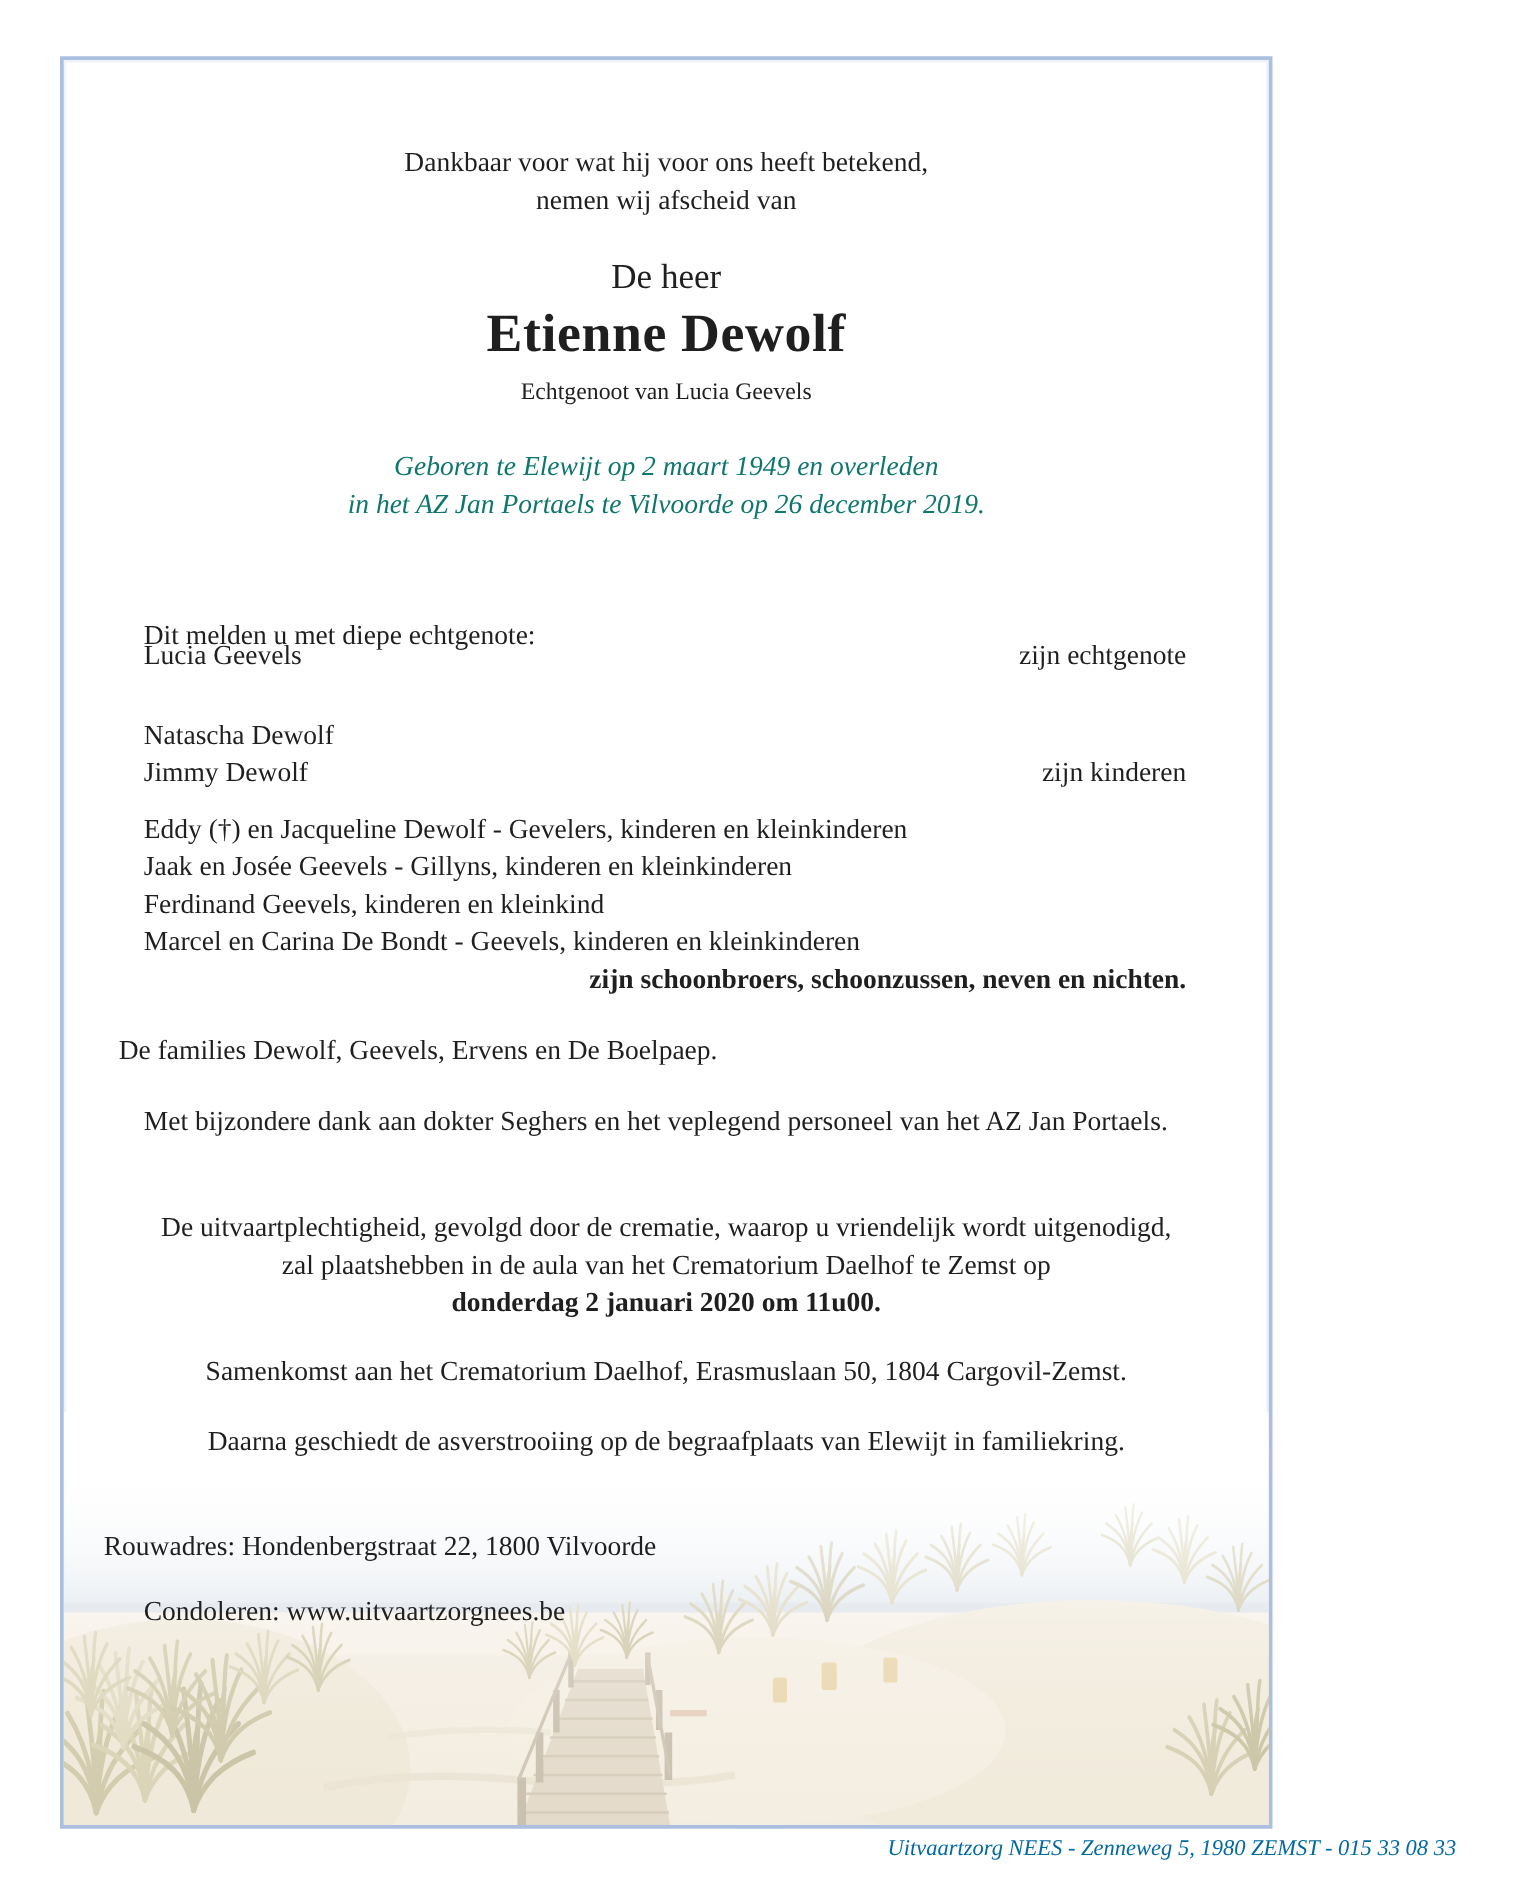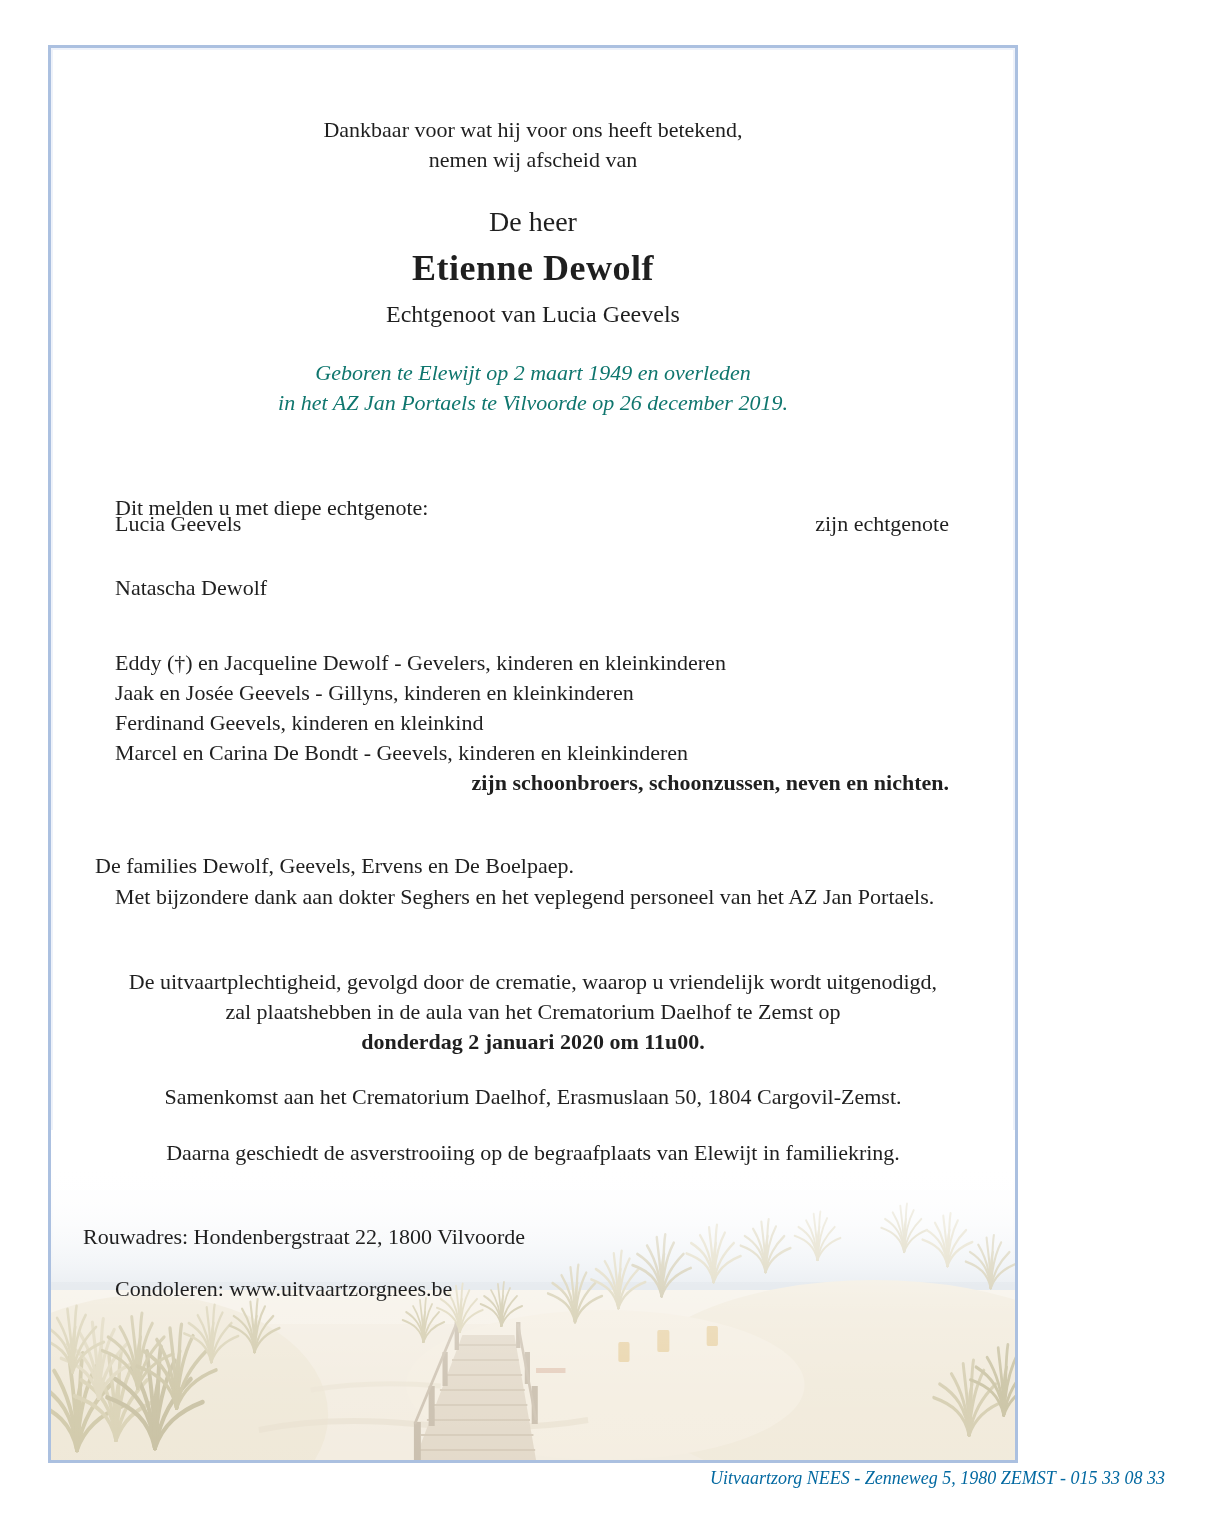--- a/index.html
+++ b/index.html
@@ -15,22 +15,22 @@
     box-shadow: inset 0 0 0 2px #eef2fa;
     background:#ffffff;
     overflow:hidden;
   }
   .tblock { position:absolute; left:0; right:0; z-index:2; }
   .txt { font-size:22px; line-height:30px; }
   .center { text-align:center; }
   .pad { padding-left:64px; padding-right:66px; }
   .italic { font-style:italic; color:#0f766e; }
   .salutation { font-size:28px; line-height:34px; }
-  .deceased-name { font-size:36px; line-height:46px; font-weight:bold; letter-spacing:0.5px; }
-  .relation { font-size:24px; line-height:30px; }
+  .deceased-name { font-size:43px; line-height:46px; font-weight:bold; letter-spacing:0.5px; }
+  .relation { font-size:19px; line-height:30px; }
   .row-split { display:flex; justify-content:space-between; }
   .right-align { text-align:right; }
   .bold { font-weight:bold; }
   .footer-line {
     position:absolute; top:1468px; right:49px; z-index:3;
     font-size:18px; font-style:italic; color:#0369a1;
   }
   
   .beach { position:absolute; left:0; right:0; bottom:0; height:330px; z-index:0; }
   .beach svg { width:100%; height:100%; display:block; }
@@ -160,30 +160,34 @@
   </div>
 
   <div class="tblock pad txt" style="top:445px;">Dit melden u met diepe echtgenote:</div>
 
   <div class="tblock pad txt row-split" style="top:461px;">
     <span>Lucia Geevels</span>
     <span>zijn echtgenote</span>
   </div>
 
   <div class="tblock pad txt" style="top:525px;">Natascha Dewolf</div>
+  <div class="tblock pad txt row-split" style="top:555px;">
+    <span>Jimmy Dewolf</span>
+    <span>zijn kinderen</span>
+  </div>
 
   <div class="tblock pad txt" style="top:600px;">
     <div>Eddy (†) en Jacqueline Dewolf - Gevelers, kinderen en kleinkinderen</div>
     <div>Jaak en Josée Geevels - Gillyns, kinderen en kleinkinderen</div>
     <div>Ferdinand Geevels, kinderen en kleinkind</div>
     <div>Marcel en Carina De Bondt - Geevels, kinderen en kleinkinderen</div>
   </div>
   <div class="tblock pad txt right-align" style="top:720px;font-weight:bold;">zijn schoonbroers, schoonzussen, neven en nichten.</div>
 
-  <div class="tblock pad txt" style="top:803px;padding-left:44px;">De families Dewolf, Geevels, Ervens en De Boelpaep.</div>
+  <div class="tblock pad txt" style="top:777px;padding-left:44px;">De families Dewolf, Geevels, Ervens en De Boelpaep.</div>
 
   <div class="tblock pad txt" style="top:834px;">Met bijzondere dank aan dokter Seghers en het veplegend personeel van het AZ Jan Portaels.</div>
 
   <div class="tblock center txt" style="top:919px;">
     <div>De uitvaartplechtigheid, gevolgd door de crematie, waarop u vriendelijk wordt uitgenodigd,</div>
     <div>zal plaatshebben in de aula van het Crematorium Daelhof te Zemst op</div>
     <div class="bold">donderdag 2 januari 2020 om 11u00.</div>
   </div>
 
   <div class="tblock center txt" style="top:1034px;">Samenkomst aan het Crematorium Daelhof, Erasmuslaan 50, 1804 Cargovil-Zemst.</div>

